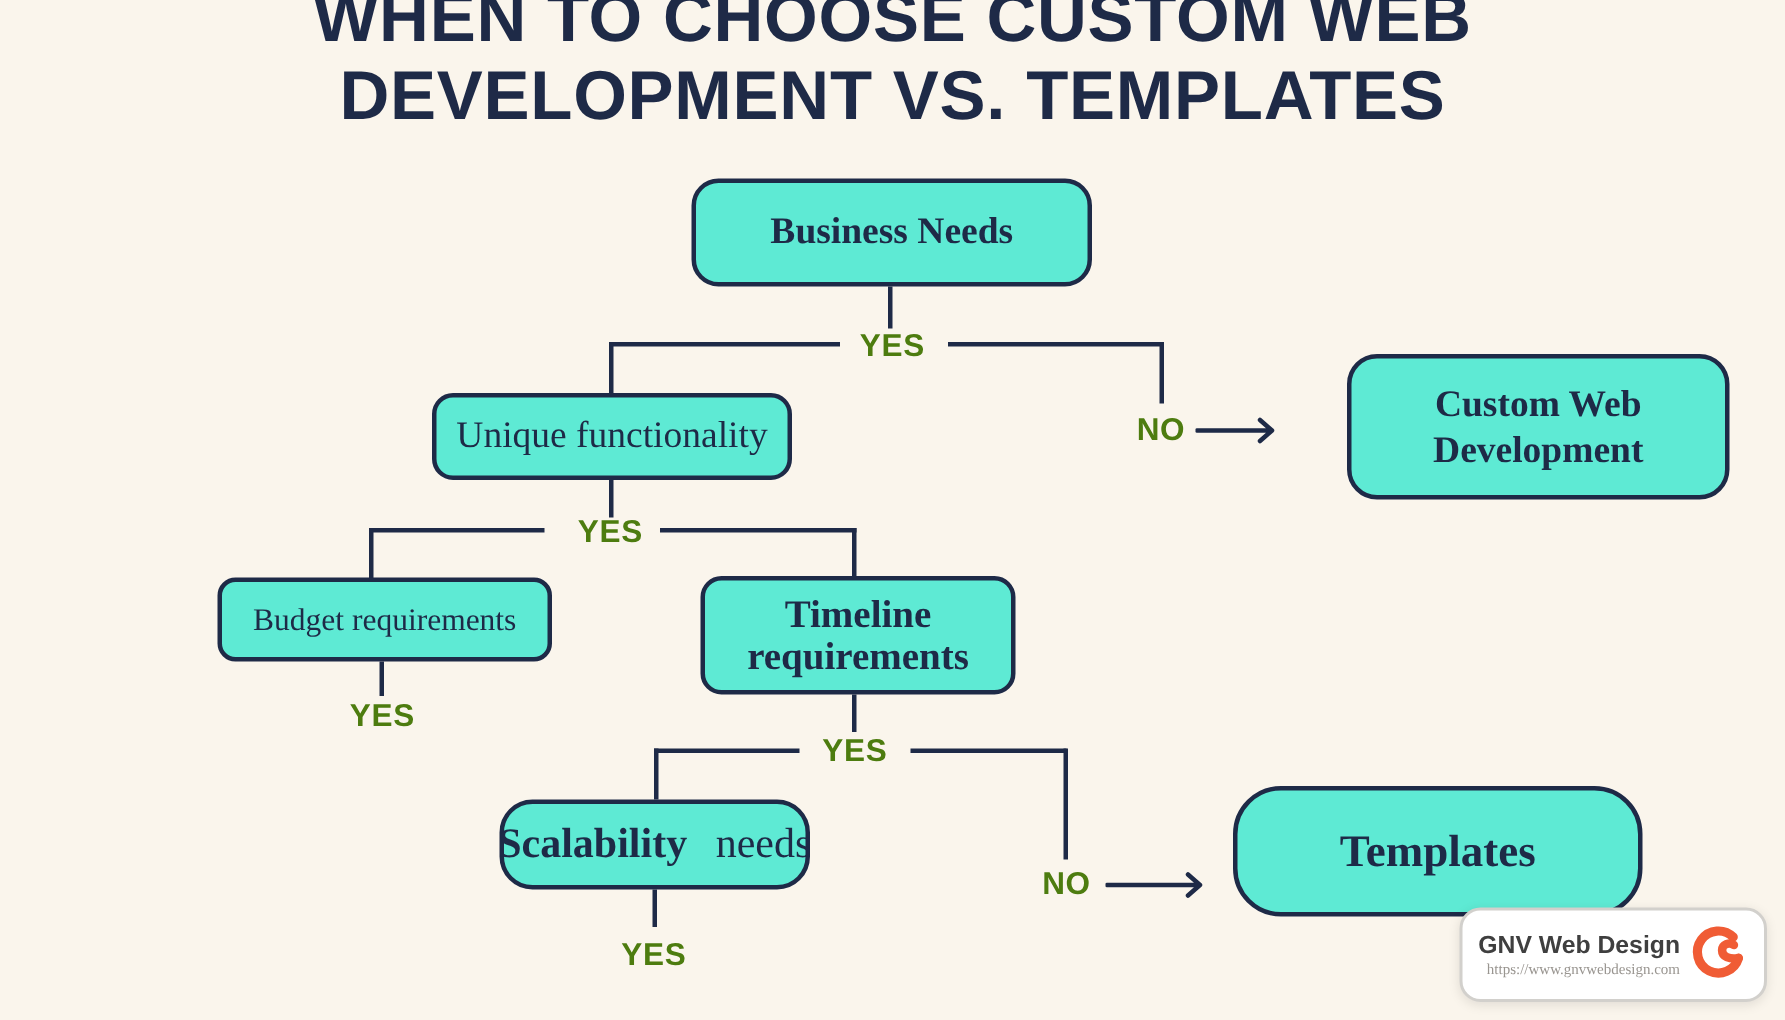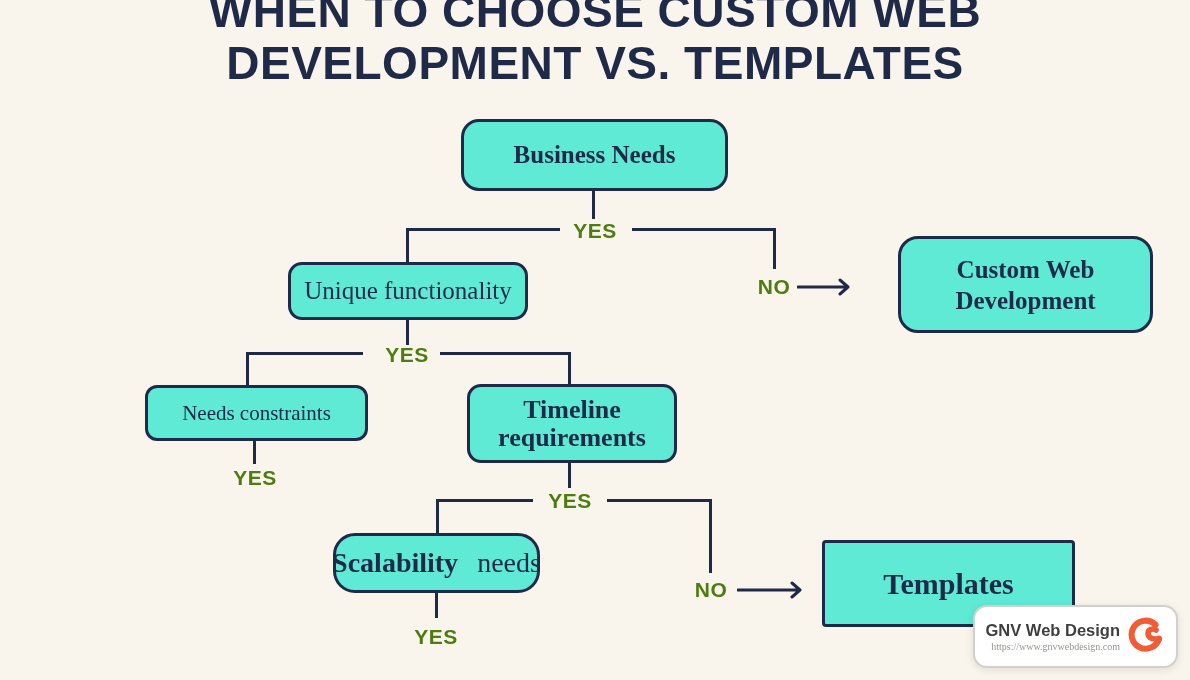--- a/index.html
+++ b/index.html
@@ -24,21 +24,21 @@
     border:3px solid #1e2a47; background:#5eead4;
     display:flex; align-items:center; justify-content:center;
     text-align:center; color:#1e2a47;font-family:Liberation Serif, serif;
   }
   .node-business   { left:461px; top:119px; width:267px; height:72px; border-radius:18px; font-size:25px; font-weight:800; }
   .node-unique     { left:288px; top:262px; width:240px; height:58px; border-radius:14px; font-size:25px; font-weight:500; }
   .node-budget     { left:145px; top:385px; width:223px; height:56px; border-radius:12px; font-size:21px; font-weight:500; }
   .node-timeline   { left:467px; top:384px; width:210px; height:79px; border-radius:14px; font-size:26px; font-weight:800; line-height:28px; padding:0 18px; }
   .node-scalability{ left:333px; top:533px; width:207px; height:60px; border-radius:22px; font-size:28px; }
   .node-custom     { left:858px; top:236px; width:255px; height:97px; border-radius:20px; font-size:25px; font-weight:800; line-height:31px; padding:0 30px;margin-left:40px; }
-  .node-templates  { left:822px; top:540px; width:253px; height:87px; border-radius:4px; font-size:30px; font-weight:800; }
+  .node-templates  { left:822px; top:524px; width:273px; height:87px; border-radius:32px; font-size:30px; font-weight:800; }
   .bold-part { font-weight:800; }
   .reg-part  { font-weight:400; margin-left:19px; }
 
   
   .edge-label {
     position:absolute; transform:translate(-50%,-50%);
     font-size:21px; font-weight:800; letter-spacing:0.5px; color:#4d7c0f;
     white-space:nowrap;
   }
   .lbl-yes1 { left:595px; top:231px; }
@@ -95,21 +95,21 @@
 
   <h1 class="title">
     <span>WHEN TO CHOOSE CUSTOM WEB</span>
     <span>DEVELOPMENT VS. TEMPLATES</span>
   </h1>
 
   <div class="node node-business">Business Needs</div>
 
   <div class="node node-unique">Unique functionality</div>
 
-  <div class="node node-budget">Needs constraints</div>
+  <div class="node node-budget">Budget requirements</div>
 
   <div class="node node-timeline">Timeline requirements</div>
 
   <div class="node node-scalability">
     <span class="bold-part">Scalability</span>
     <span class="reg-part">needs</span>
   </div>
 
   <div class="node node-custom">Custom Web Development</div>
 

